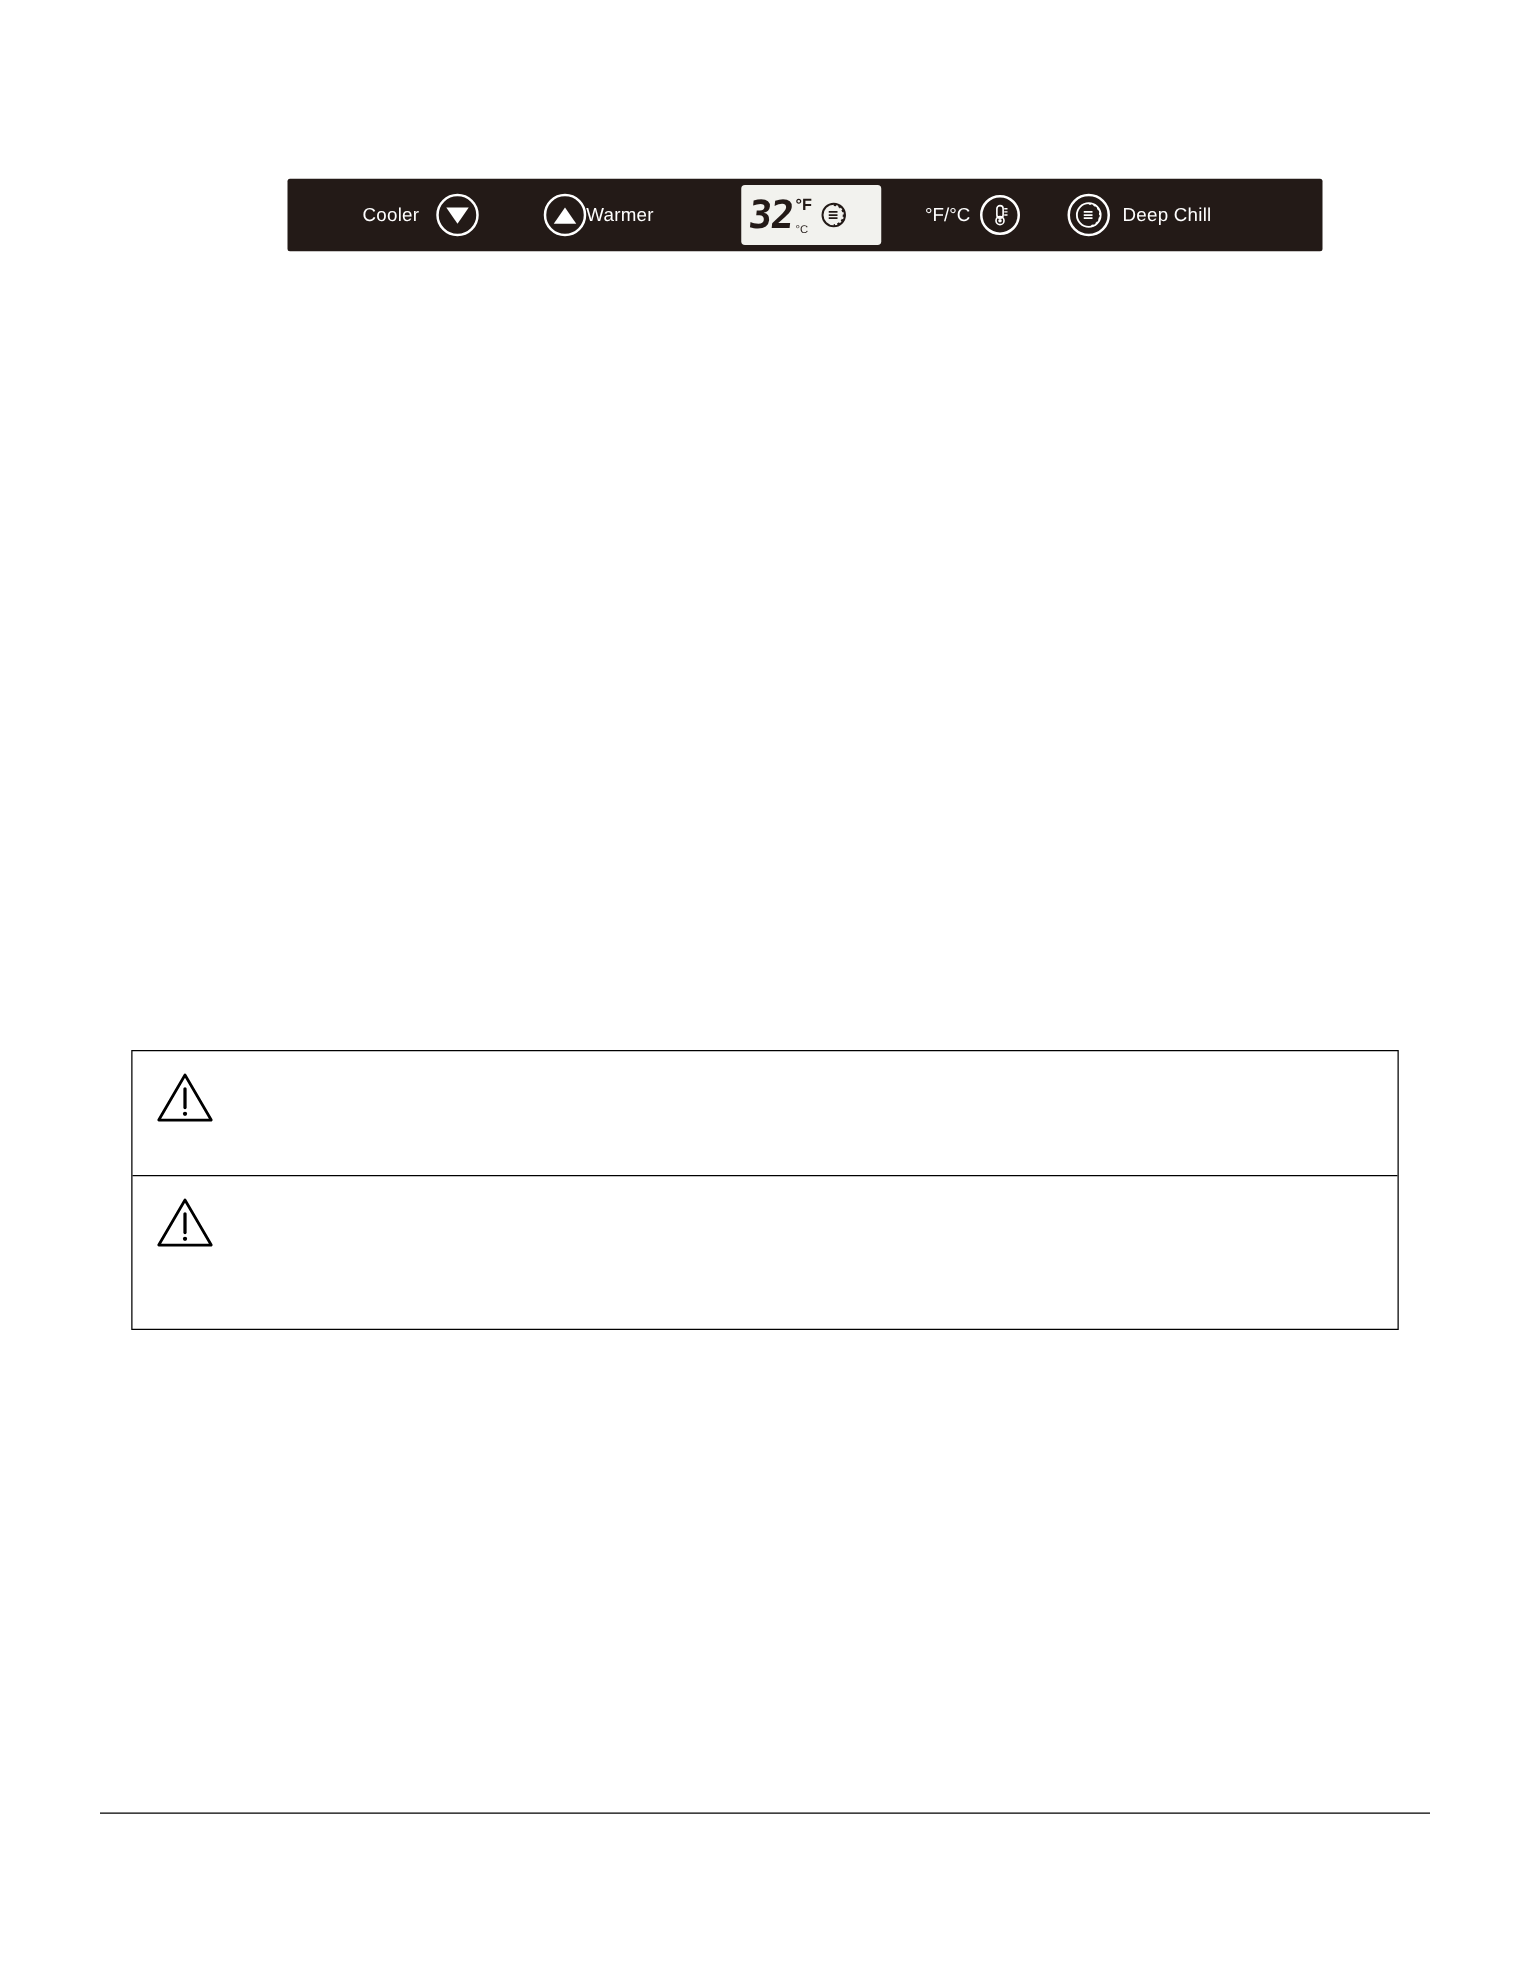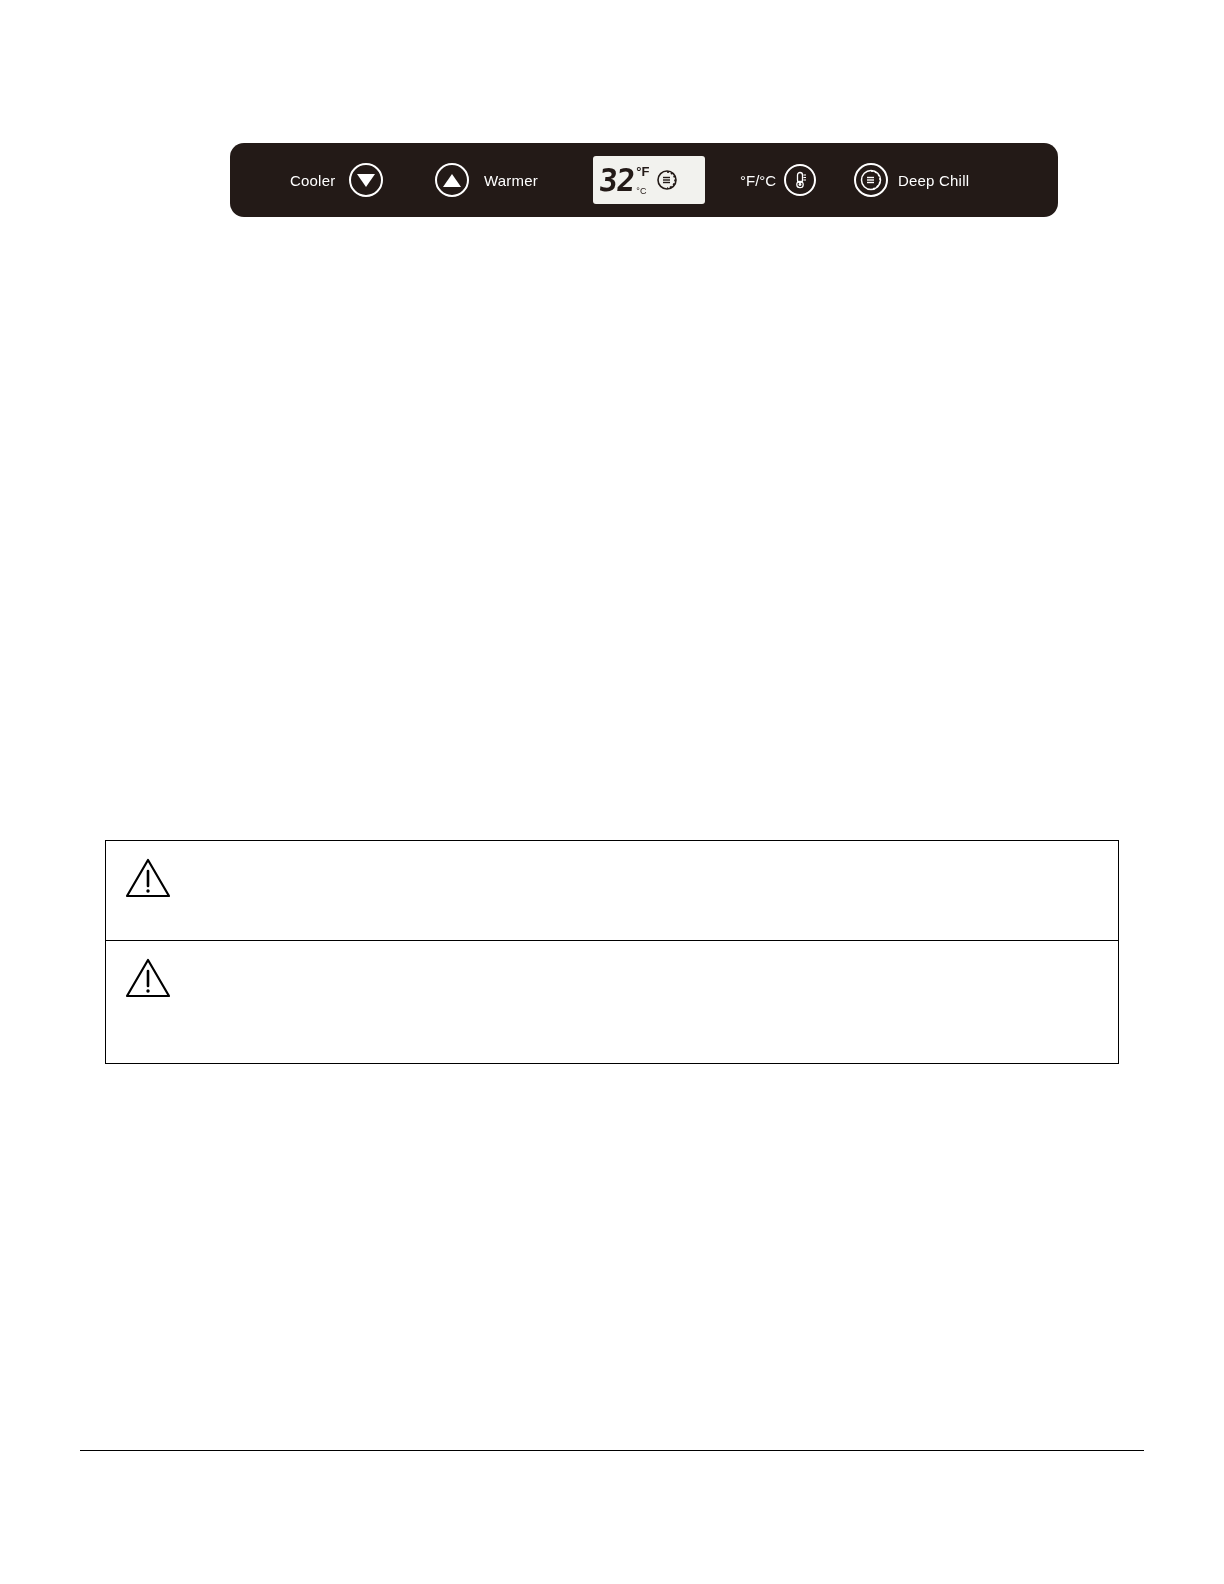--- a/index.html
+++ b/index.html
@@ -15,23 +15,23 @@
     color: #000000;
     overflow: hidden;
   }
 
   
   .control-panel {
     position: absolute;
     left: 230px;
     top: 143px;
     width: 828px;
-    height: 74px;
+    height: 58px;
     background: #231a17;
-    border-radius: 14px;
+    border-radius: 2px;
     display: flex;
     align-items: center;
   }
 
   .cp-item {
     display: flex;
     align-items: center;
     position: absolute;
     top: 50%;
     transform: translateY(-50%);
@@ -185,21 +185,21 @@
     <span class="cp-label">Cooler</span>
     <span class="circle-btn" style="margin-left:14px;">
       <span class="tri-down"></span>
     </span>
   </div>
 
   <div class="cp-item" style="left:205px;">
     <span class="circle-btn">
       <span class="tri-up"></span>
     </span>
-    <span class="cp-label" style="margin-left:15px;">Warmer</span>
+    <span class="cp-label" style="margin-left:0;">Warmer</span>
   </div>
 
   <div class="lcd">
     <span class="lcd-temp">32</span>
     <span class="lcd-units">
       <span class="lcd-f">°F</span>
       <span class="lcd-c">°C</span>
     </span>
     <span class="lcd-chill">
       <svg width="24" height="24" viewBox="0 0 24 24">

